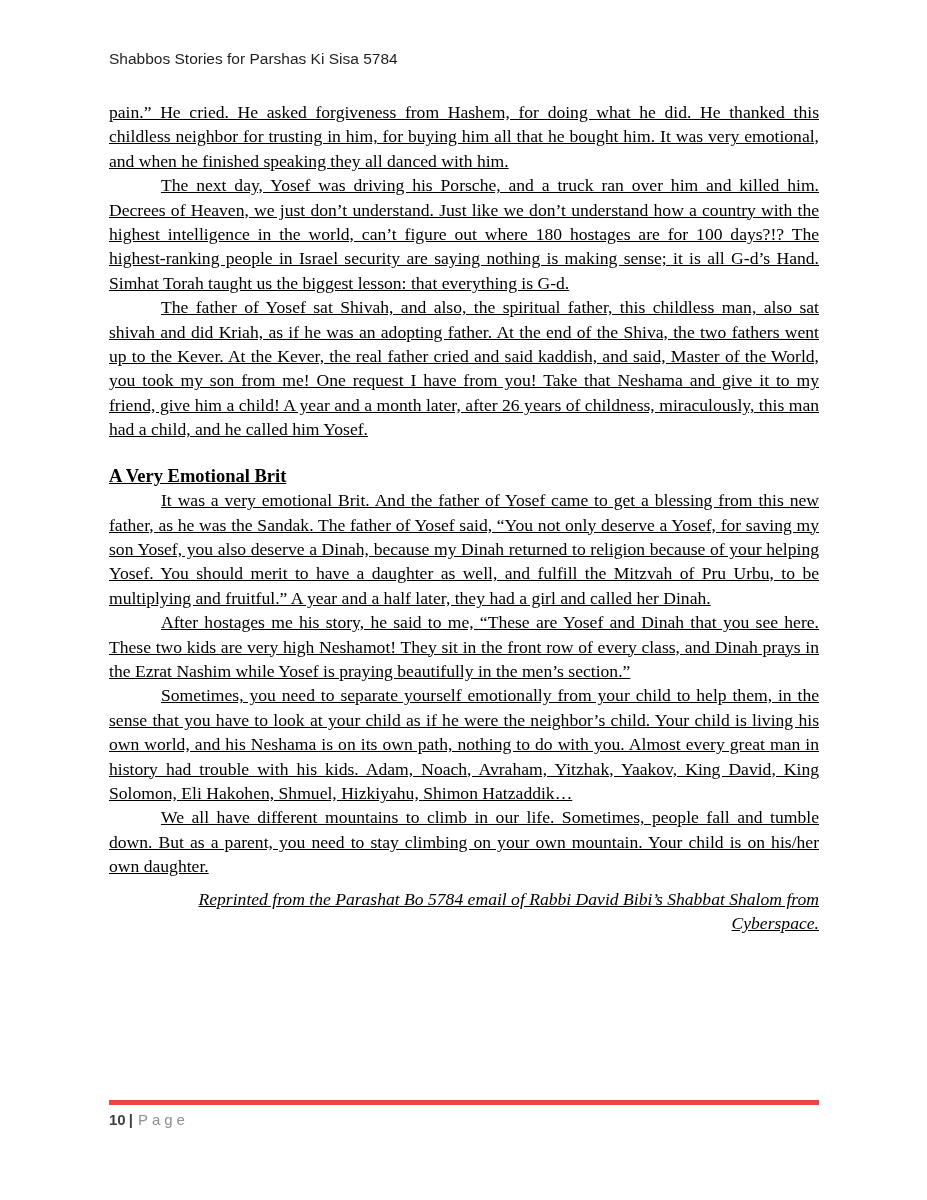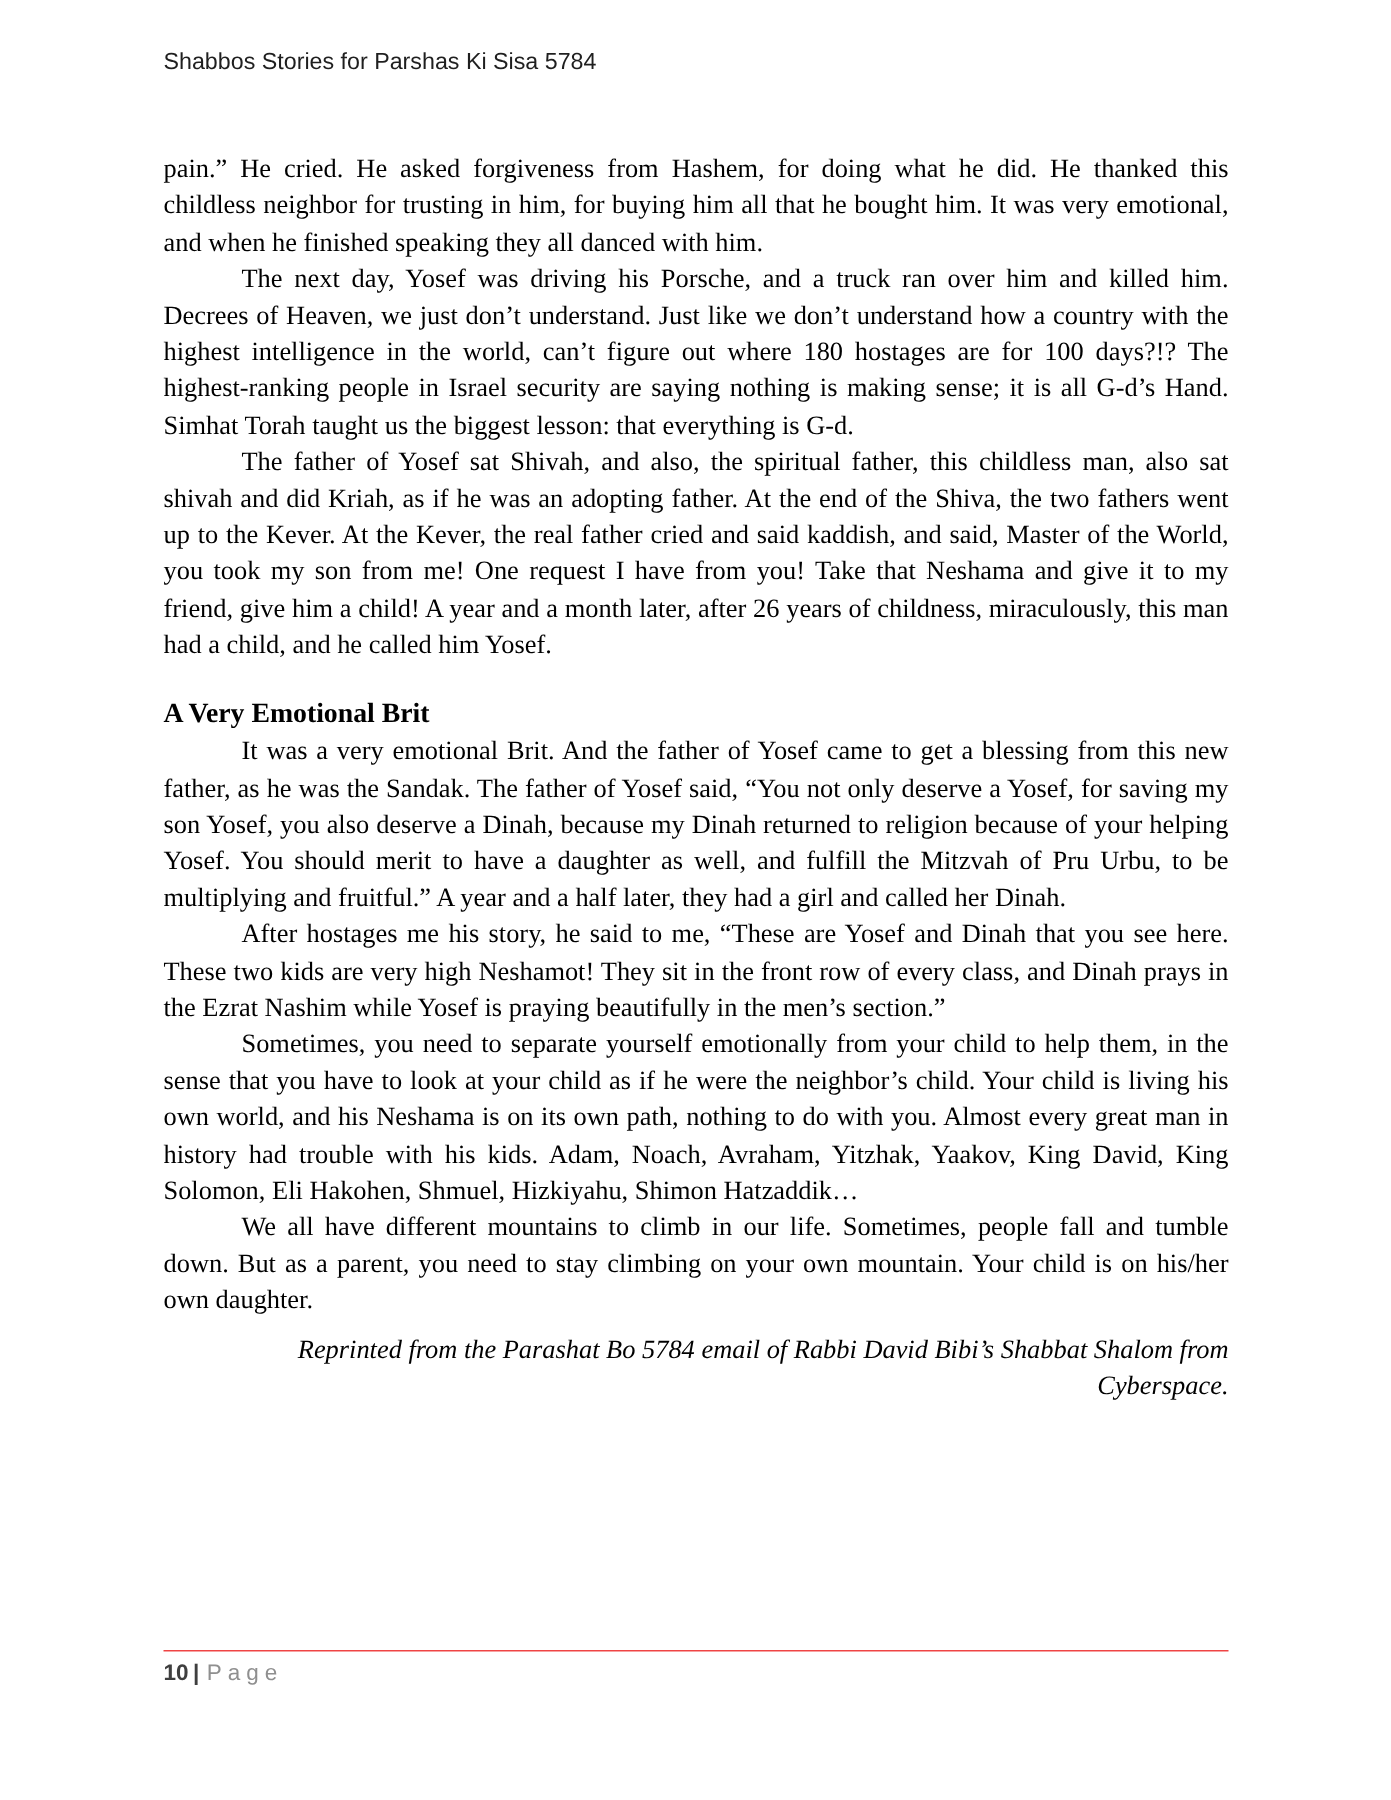--- a/index.html
+++ b/index.html
@@ -11,35 +11,36 @@
     overflow: hidden;
     font-family: "Liberation Serif", serif;
   }
   .page {
     position: absolute;
     inset: 0;
   }
   .header {
     position: absolute;
     left: 109px;
-    top: 33px;
+    top: 50px;
     font-family: "Liberation Sans", sans-serif;
     font-size: 15.5px;
     color: #1f1f1f;
     white-space: nowrap;
   }
   .content {
     position: absolute;
     left: 109px;
     top: 100px;
     width: 710px;
     font-size: 17.6px;
     line-height: 24.4px;
     color: #000000;
     text-align: justify;
+    text-decoration: underline;
   }
   p.para {
     margin: 0;
     text-indent: 52px;
   }
   p.para.no-indent {
     text-indent: 0;
   }
   h2.section-heading {
     margin: 22px 0 0 0;
@@ -52,21 +53,21 @@
     margin: 8px 0 0 0;
     font-style: italic;
     text-indent: 0;
     text-align: right;
   }
   .footer {
     position: absolute;
     left: 109px;
     top: 1100px;
     width: 710px;
-    border-top: 1px solid #ef4444;
+    border-top: 5px solid #ef4444;
     padding-top: 6px;
     font-family: "Liberation Sans", sans-serif;
     font-size: 15px;
     white-space: nowrap;
   }
   .page-num {
     font-weight: 700;
     color: #3f3f3f;
   }
   .page-sep {

